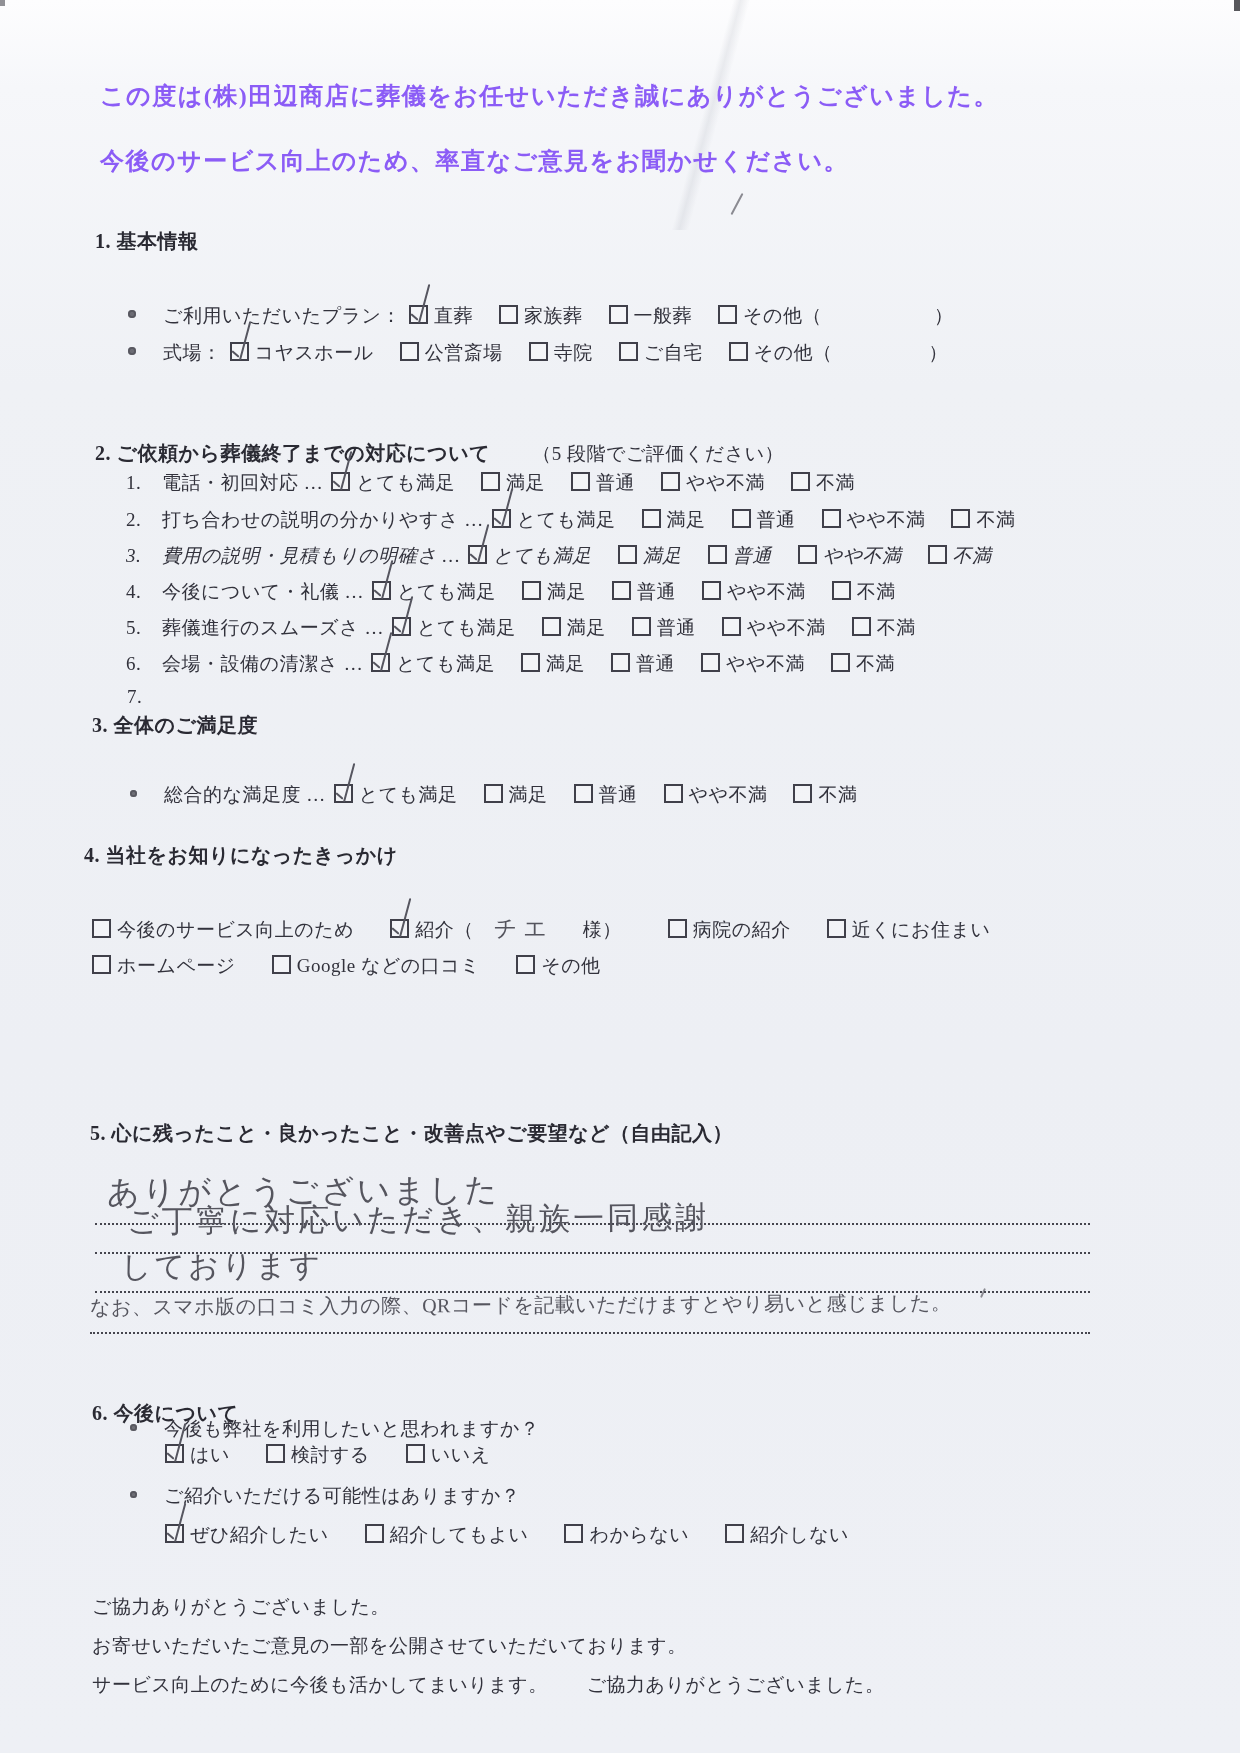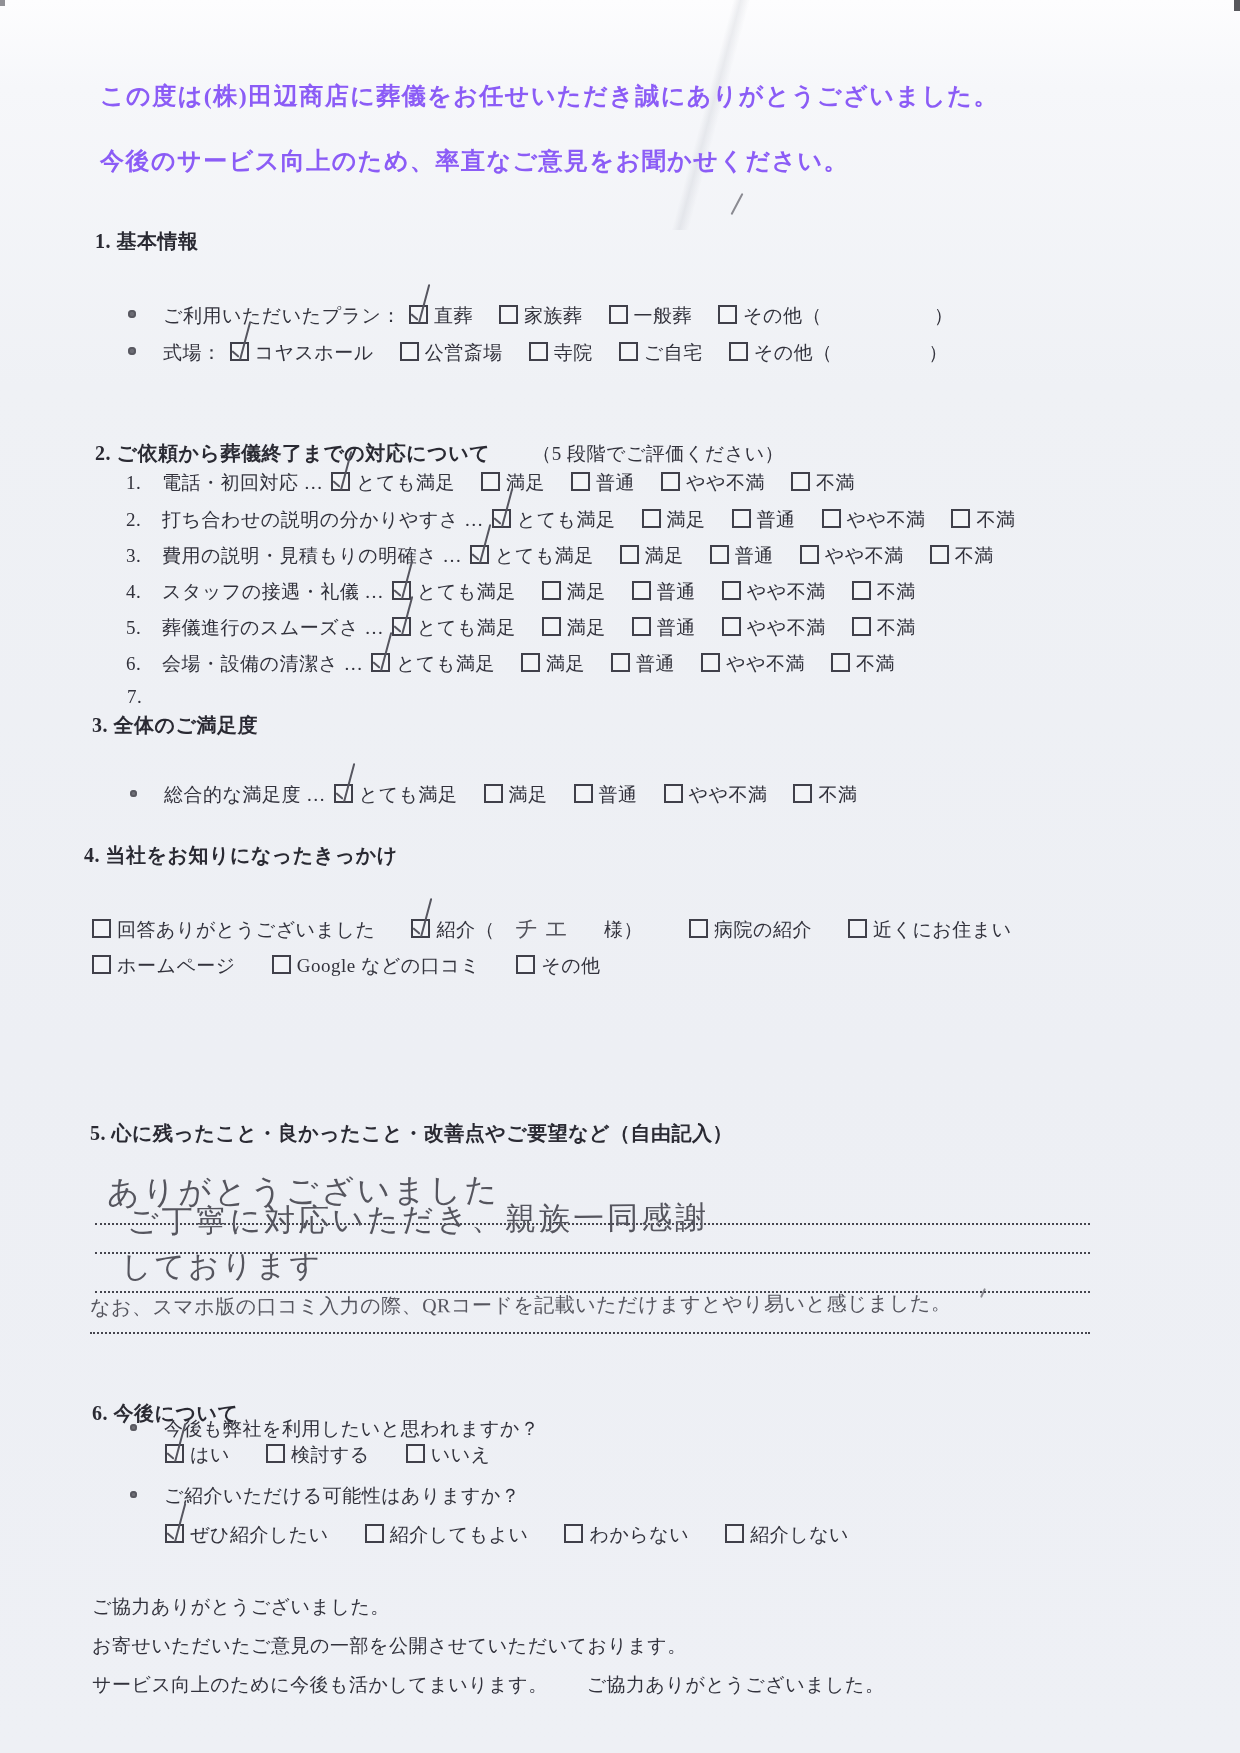--- a/index.html
+++ b/index.html
@@ -78,26 +78,26 @@
 </div>
 
 <div class="abs row" style="left:126px;top:470px;">
   <span class="num">1.</span><span class="lbl">電話・初回対応 …</span><span class="cb checked"></span><span class="opt">とても満足</span><span class="cb"></span><span class="opt">満足</span><span class="cb"></span><span class="opt">普通</span><span class="cb"></span><span class="opt">やや不満</span><span class="cb"></span><span class="opt">不満</span>
 </div>
 
 <div class="abs row" style="left:126px;top:507px;">
   <span class="num">2.</span><span class="lbl">打ち合わせの説明の分かりやすさ …</span><span class="cb checked"></span><span class="opt">とても満足</span><span class="cb"></span><span class="opt">満足</span><span class="cb"></span><span class="opt">普通</span><span class="cb"></span><span class="opt">やや不満</span><span class="cb"></span><span class="opt">不満</span>
 </div>
 
-<div class="abs row" style="left:126px;top:543px;">
+<div class="abs row" style="left:126px;top:543px;font-style:italic;">
   <span class="num">3.</span><span class="lbl">費用の説明・見積もりの明確さ …</span><span class="cb checked"></span><span class="opt">とても満足</span><span class="cb"></span><span class="opt">満足</span><span class="cb"></span><span class="opt">普通</span><span class="cb"></span><span class="opt">やや不満</span><span class="cb"></span><span class="opt">不満</span>
 </div>
 
 <div class="abs row" style="left:126px;top:579px;">
-  <span class="num">4.</span><span class="lbl">スタッフの接遇・礼儀 …</span><span class="cb checked"></span><span class="opt">とても満足</span><span class="cb"></span><span class="opt">満足</span><span class="cb"></span><span class="opt">普通</span><span class="cb"></span><span class="opt">やや不満</span><span class="cb"></span><span class="opt">不満</span>
+  <span class="num">4.</span><span class="lbl">今後について・礼儀 …</span><span class="cb checked"></span><span class="opt">とても満足</span><span class="cb"></span><span class="opt">満足</span><span class="cb"></span><span class="opt">普通</span><span class="cb"></span><span class="opt">やや不満</span><span class="cb"></span><span class="opt">不満</span>
 </div>
 
 <div class="abs row" style="left:126px;top:615px;">
   <span class="num">5.</span><span class="lbl">葬儀進行のスムーズさ …</span><span class="cb checked"></span><span class="opt">とても満足</span><span class="cb"></span><span class="opt">満足</span><span class="cb"></span><span class="opt">普通</span><span class="cb"></span><span class="opt">やや不満</span><span class="cb"></span><span class="opt">不満</span>
 </div>
 
 <div class="abs row" style="left:126px;top:651px;">
   <span class="num">6.</span><span class="lbl">会場・設備の清潔さ …</span><span class="cb checked"></span><span class="opt">とても満足</span><span class="cb"></span><span class="opt">満足</span><span class="cb"></span><span class="opt">普通</span><span class="cb"></span><span class="opt">やや不満</span><span class="cb"></span><span class="opt">不満</span>
 </div>
 
@@ -107,21 +107,21 @@
 
 <div class="abs sec-title" style="left:92px;top:712px;">3. 全体のご満足度</div>
 
 <div class="abs row" style="left:130px;top:782px;">
   <span class="bullet" style="width:7px;height:7px;"></span><span class="lbl">総合的な満足度 …</span><span class="cb checked"></span><span class="opt">とても満足</span><span class="cb"></span><span class="opt">満足</span><span class="cb"></span><span class="opt">普通</span><span class="cb"></span><span class="opt">やや不満</span><span class="cb"></span><span class="opt">不満</span>
 </div>
 
 <div class="abs sec-title" style="left:84px;top:842px;">4. 当社をお知りになったきっかけ</div>
 
 <div class="abs row" style="left:92px;top:913px;">
-  <span class="cb"></span><span class="opt opt-wide">回答ありがとうございました</span><span class="cb checked"></span><span>紹介（</span><span class="hw hw-name">チエ</span><span style="margin-right:46px;">様）</span><span class="cb"></span><span class="opt opt-wide">病院の紹介</span><span class="cb"></span><span class="opt">近くにお住まい</span>
+  <span class="cb"></span><span class="opt opt-wide">今後のサービス向上のため</span><span class="cb checked"></span><span>紹介（</span><span class="hw hw-name">チエ</span><span style="margin-right:46px;">様）</span><span class="cb"></span><span class="opt opt-wide">病院の紹介</span><span class="cb"></span><span class="opt">近くにお住まい</span>
 </div>
 
 <div class="abs row" style="left:92px;top:953px;">
   <span class="cb"></span><span class="opt opt-wide">ホームページ</span><span class="cb"></span><span class="opt opt-wide">Google などの口コミ</span><span class="cb"></span><span class="opt">その他</span>
 </div>
 
 <div class="abs sec-title" style="left:90px;top:1120px;">5. 心に残ったこと・良かったこと・改善点やご要望など（自由記入）</div>
 
 <div class="abs hw-line" style="left:95px;top:1155px;width:995px;height:52px;margin-top:16px;">
   <span class="hw hw-big" style="padding-left:12px;">ありがとうございました</span>

